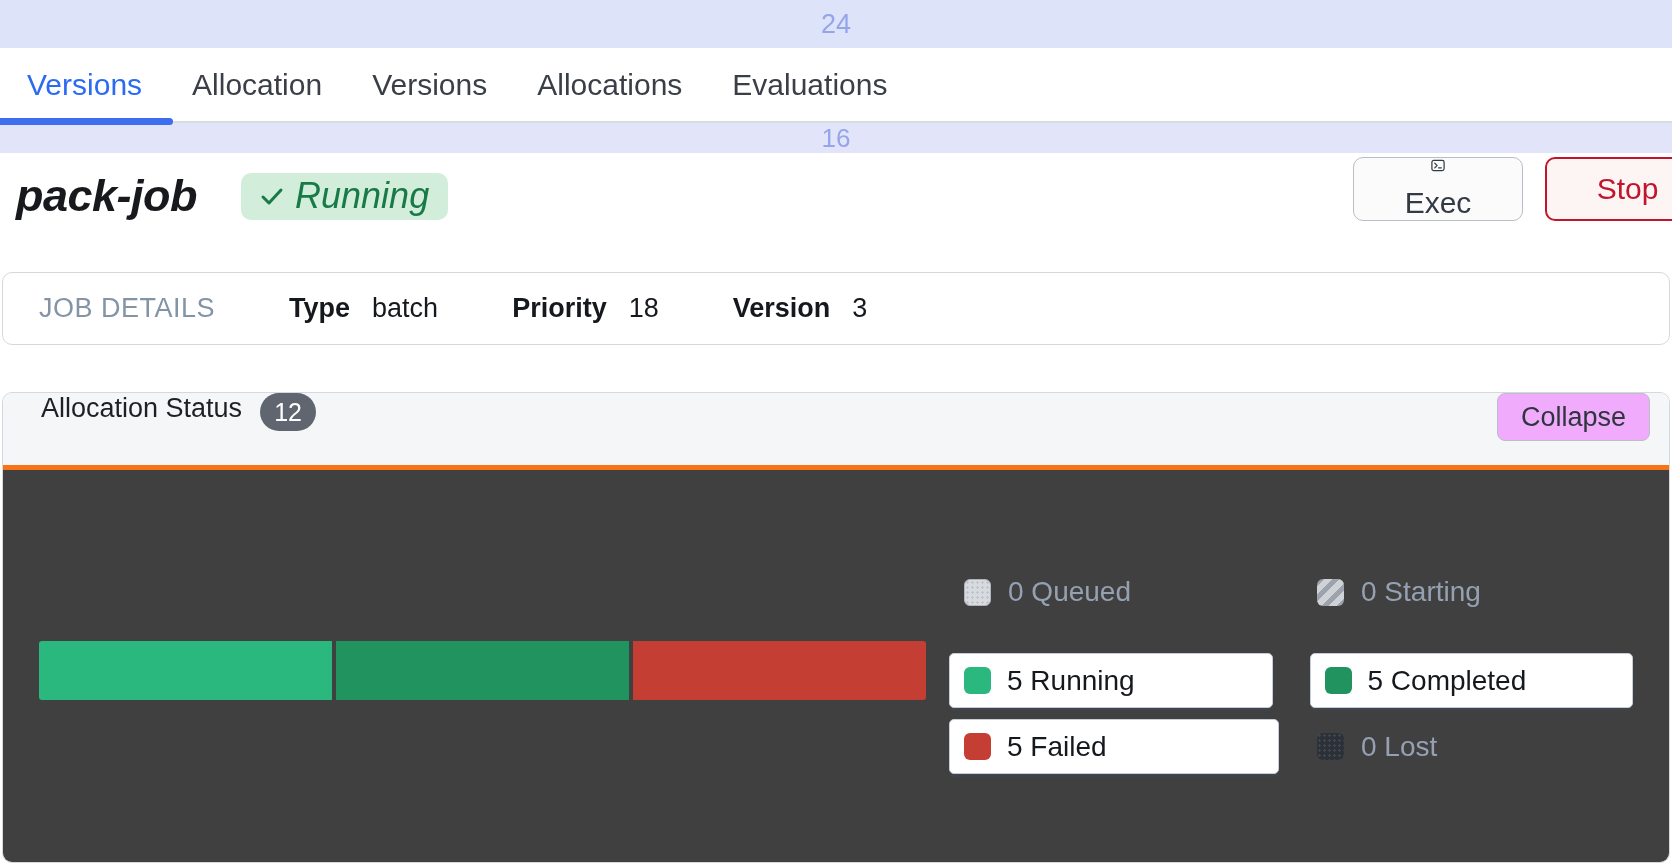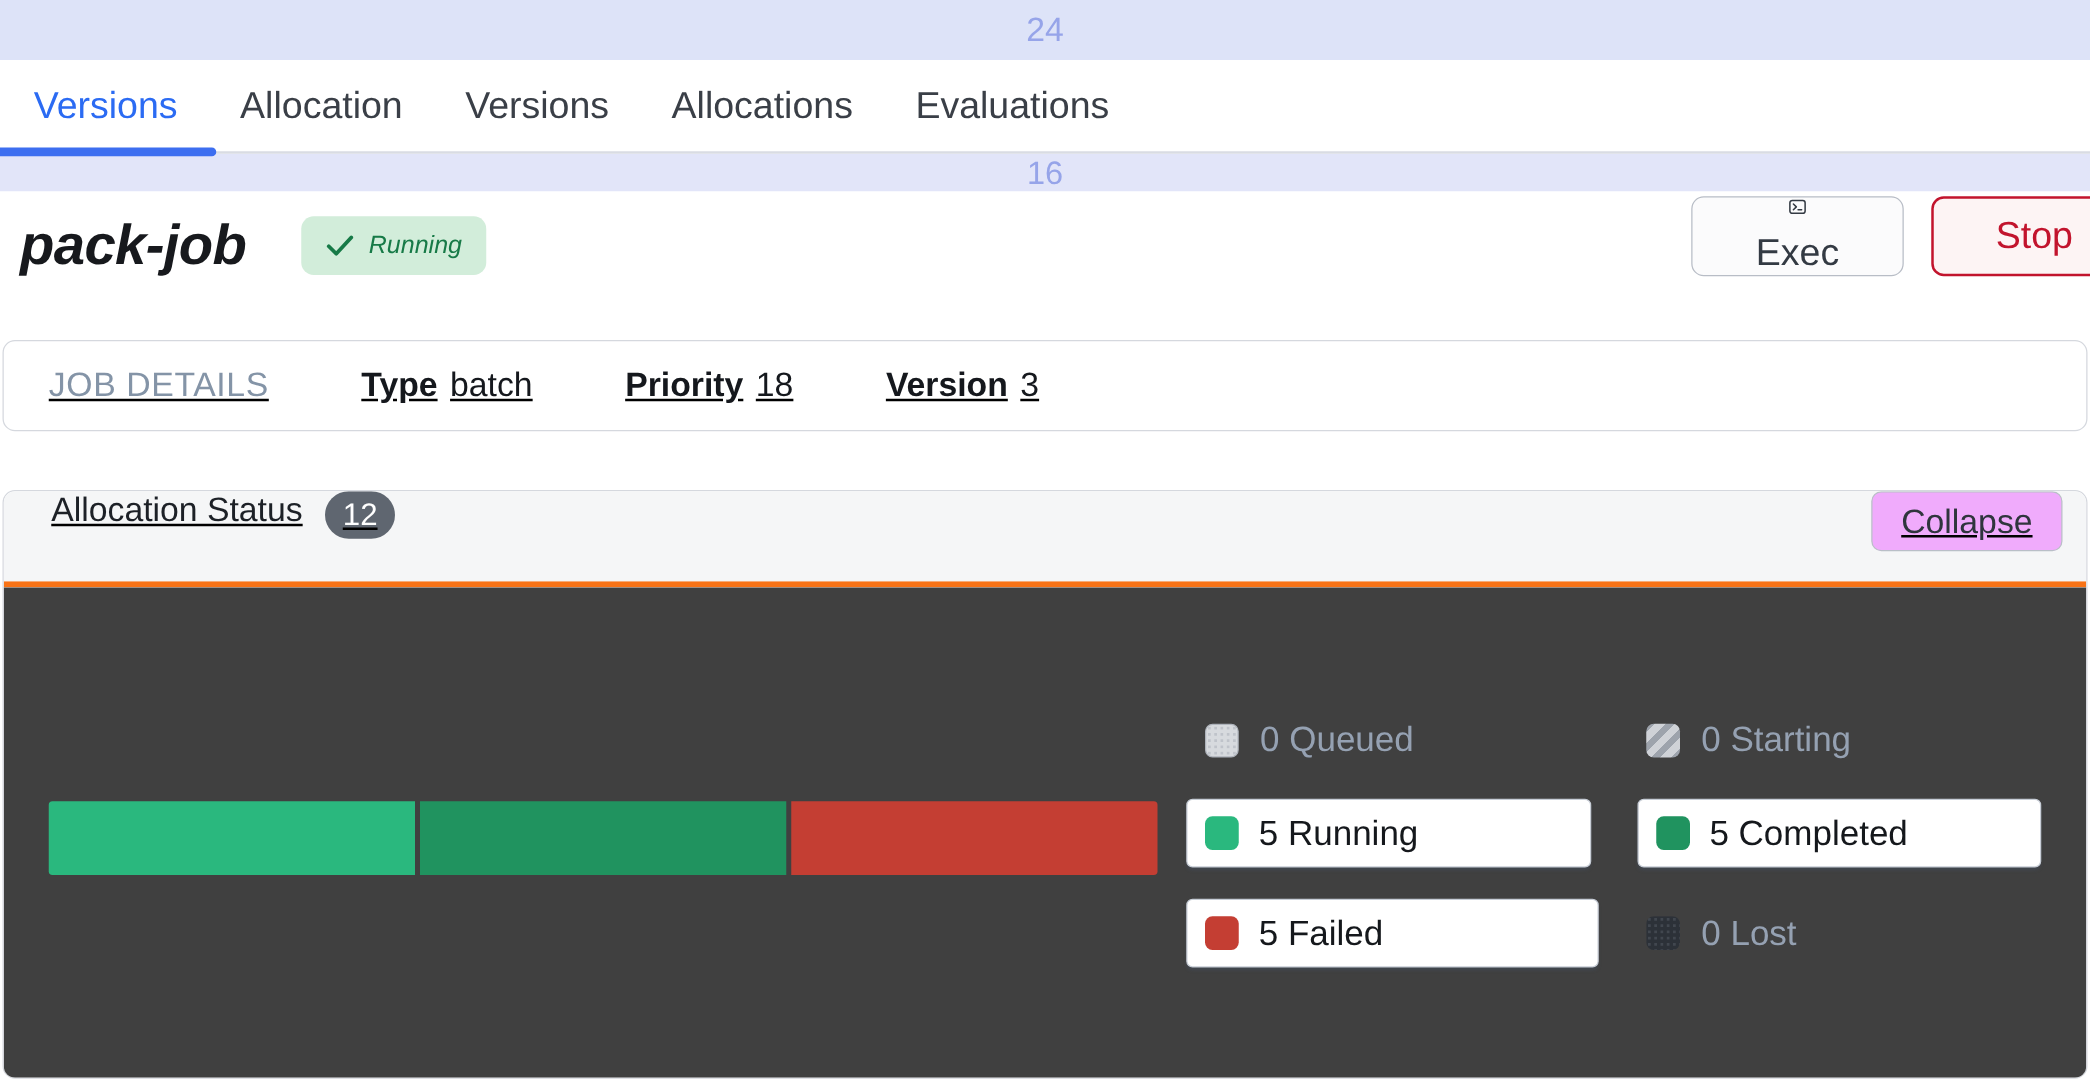--- a/index.html
+++ b/index.html
@@ -21,34 +21,34 @@
   .tab-underline { position:absolute; left:0; bottom:-4px; width:173px; height:7px;
                    background:#3d6ef0; border-radius:0 4px 4px 0; }
 
   
   .page-header { position:relative; height:97px; }
   .title-row { position:absolute; left:16px; top:0; height:86px;
                display:flex; align-items:center;font-style:italic; }
   .job-title { font-size:45px; font-weight:700; color:#17191d; letter-spacing:-0.5px; }
   .status-badge { margin-left:44px; height:47px; padding:0 19px; border-radius:10px;
                   background:#d2edda; display:flex; align-items:center; gap:11px; }
-  .status-badge span { color:#177a47; font-size:20px; }
+  .status-badge span { color:#177a47; font-size:36px; }
   .btn { position:absolute; top:4px; height:64px; border-radius:10px;
          display:flex; align-items:center; justify-content:center; cursor:pointer; }
   .btn-exec { left:1353px; width:170px; background:#fbfbfc; border:1px solid #b8bdc6;
               gap:13px; color:#333a43; font-size:30px;flex-direction:column; }
   .btn-stop { left:1545px; width:165px; background:#fdf4f4; border:2px solid #c2142d;
               color:#c2142d; font-size:30px; }
 
   
-  .card { margin:0 2px; border:1px solid #d5d8de; border-radius:10px; background:#fff;text-decoration:underline; }
+  .card { margin:0 2px; border:1px solid #d5d8de; border-radius:10px; background:#fff; }
   .job-details { margin-top:22px; height:73px; display:flex; align-items:center;
                  padding-left:36px; }
   .jd-heading { color:#8494a7; font-size:27px; letter-spacing:0.5px; }
-  .jd-field { display:flex; align-items:baseline; gap:10px; margin-left:74px; }
+  .jd-field { display:flex; align-items:baseline; gap:22px; margin-left:74px; }
   .jd-label { font-weight:700; font-size:27px; color:#15181d; }
   .jd-value { font-size:27px; color:#15181d; }
 
   
   .alloc-card { margin-top:47px; height:471px; overflow:hidden; }
   .alloc-header { height:77px; background:#f5f6f7; border-bottom:5px solid #f97316;
                   border-radius:9px 9px 0 0; display:flex; align-items:flex-start;
                   padding:0 19px 0 38px; }
   .alloc-title { font-size:27px; color:#1d2127; }
   .count-badge { margin-left:18px; min-width:56px; height:38px; padding:0 14px;
@@ -64,21 +64,21 @@
                  display:flex; gap:4px; }
   .seg { flex:1 1 0; }
   .seg-running   { background:#2ab87e; border-radius:3px 0 0 3px; }
   .seg-completed { background:#20935f; }
   .seg-failed    { background:#c43e33; border-radius:0 3px 3px 0; }
 
   
   .legend { position:absolute; left:946px; top:107px; width:684px; }
   .legend-row { position:absolute; left:0; width:684px; display:flex; gap:23px; }
   .lr-1 { top:0; height:30px; }
-  .lr-2 { top:62px; height:55px;gap:37px; }
+  .lr-2 { top:76px; height:55px;gap:37px; }
   .lr-3 { top:142px; height:55px; }
   .legend-item { width:330px; display:flex; align-items:center; gap:17px;
                  padding-left:15px; }
   .legend-item.boxed { border:1px solid #c7cdd6; border-radius:5px; background:#fff;
                        box-shadow:0 3px 3px -1px rgba(70,90,120,0.30); cursor:pointer;
                        padding-left:14px; gap:16px; }
   .legend-text-muted { font-size:28px; color:#95a1b2; }
   .legend-text-dark  { font-size:28px; color:#15181c; }
   .swatch { width:27px; height:27px; border-radius:6px; flex:0 0 auto; }
   .sw-queued { background:#d7dade; border:1px solid #aeb3bb;

